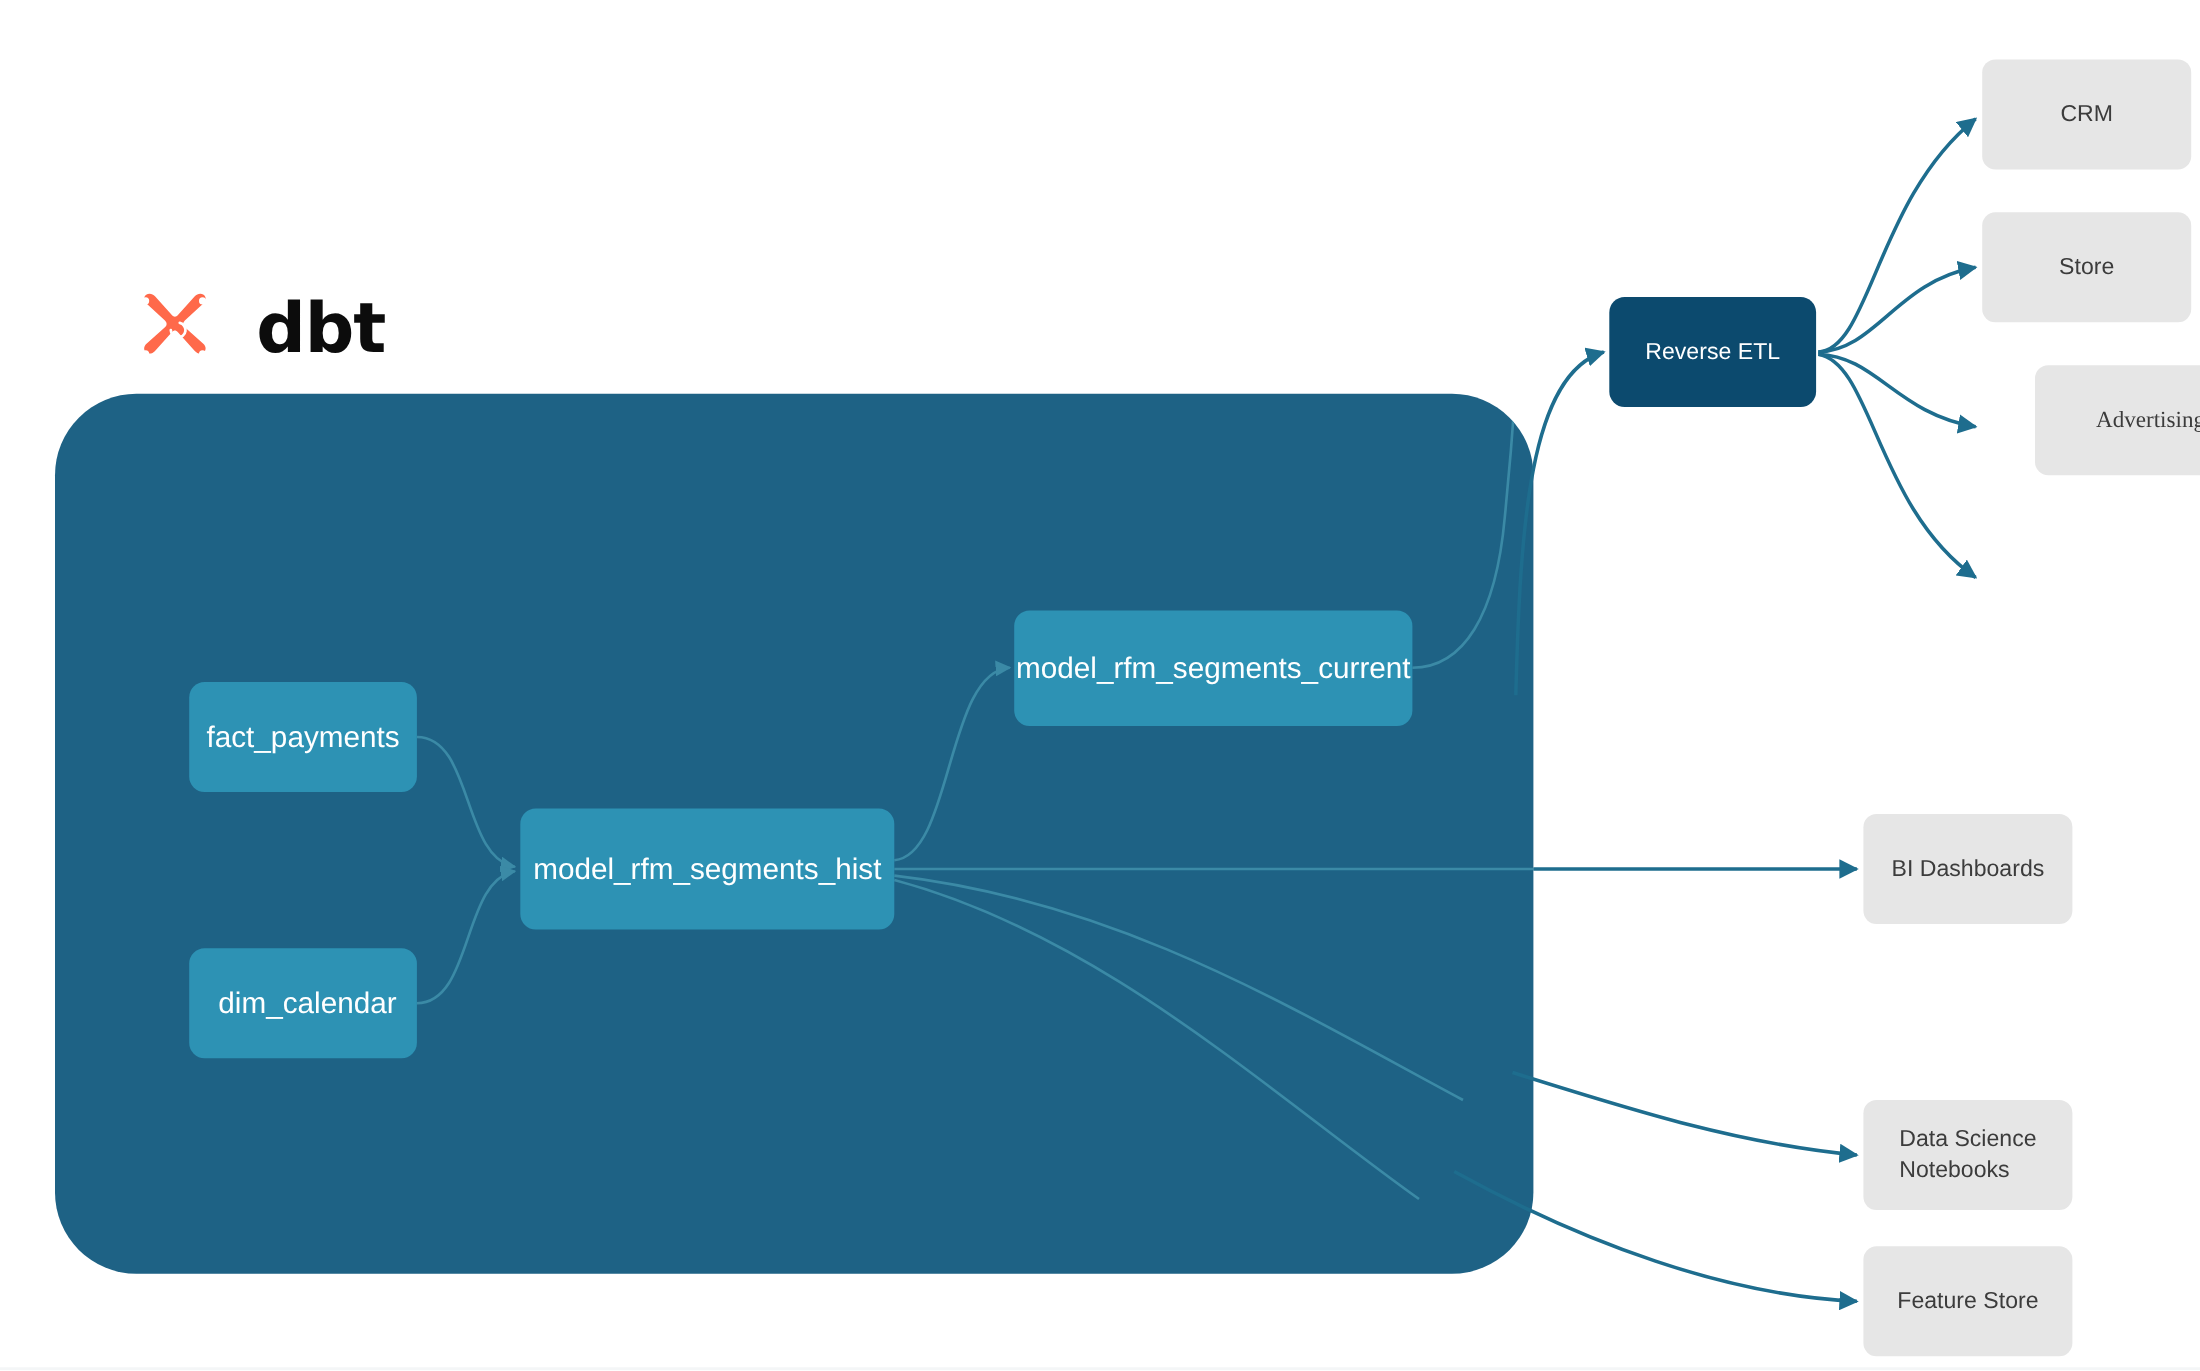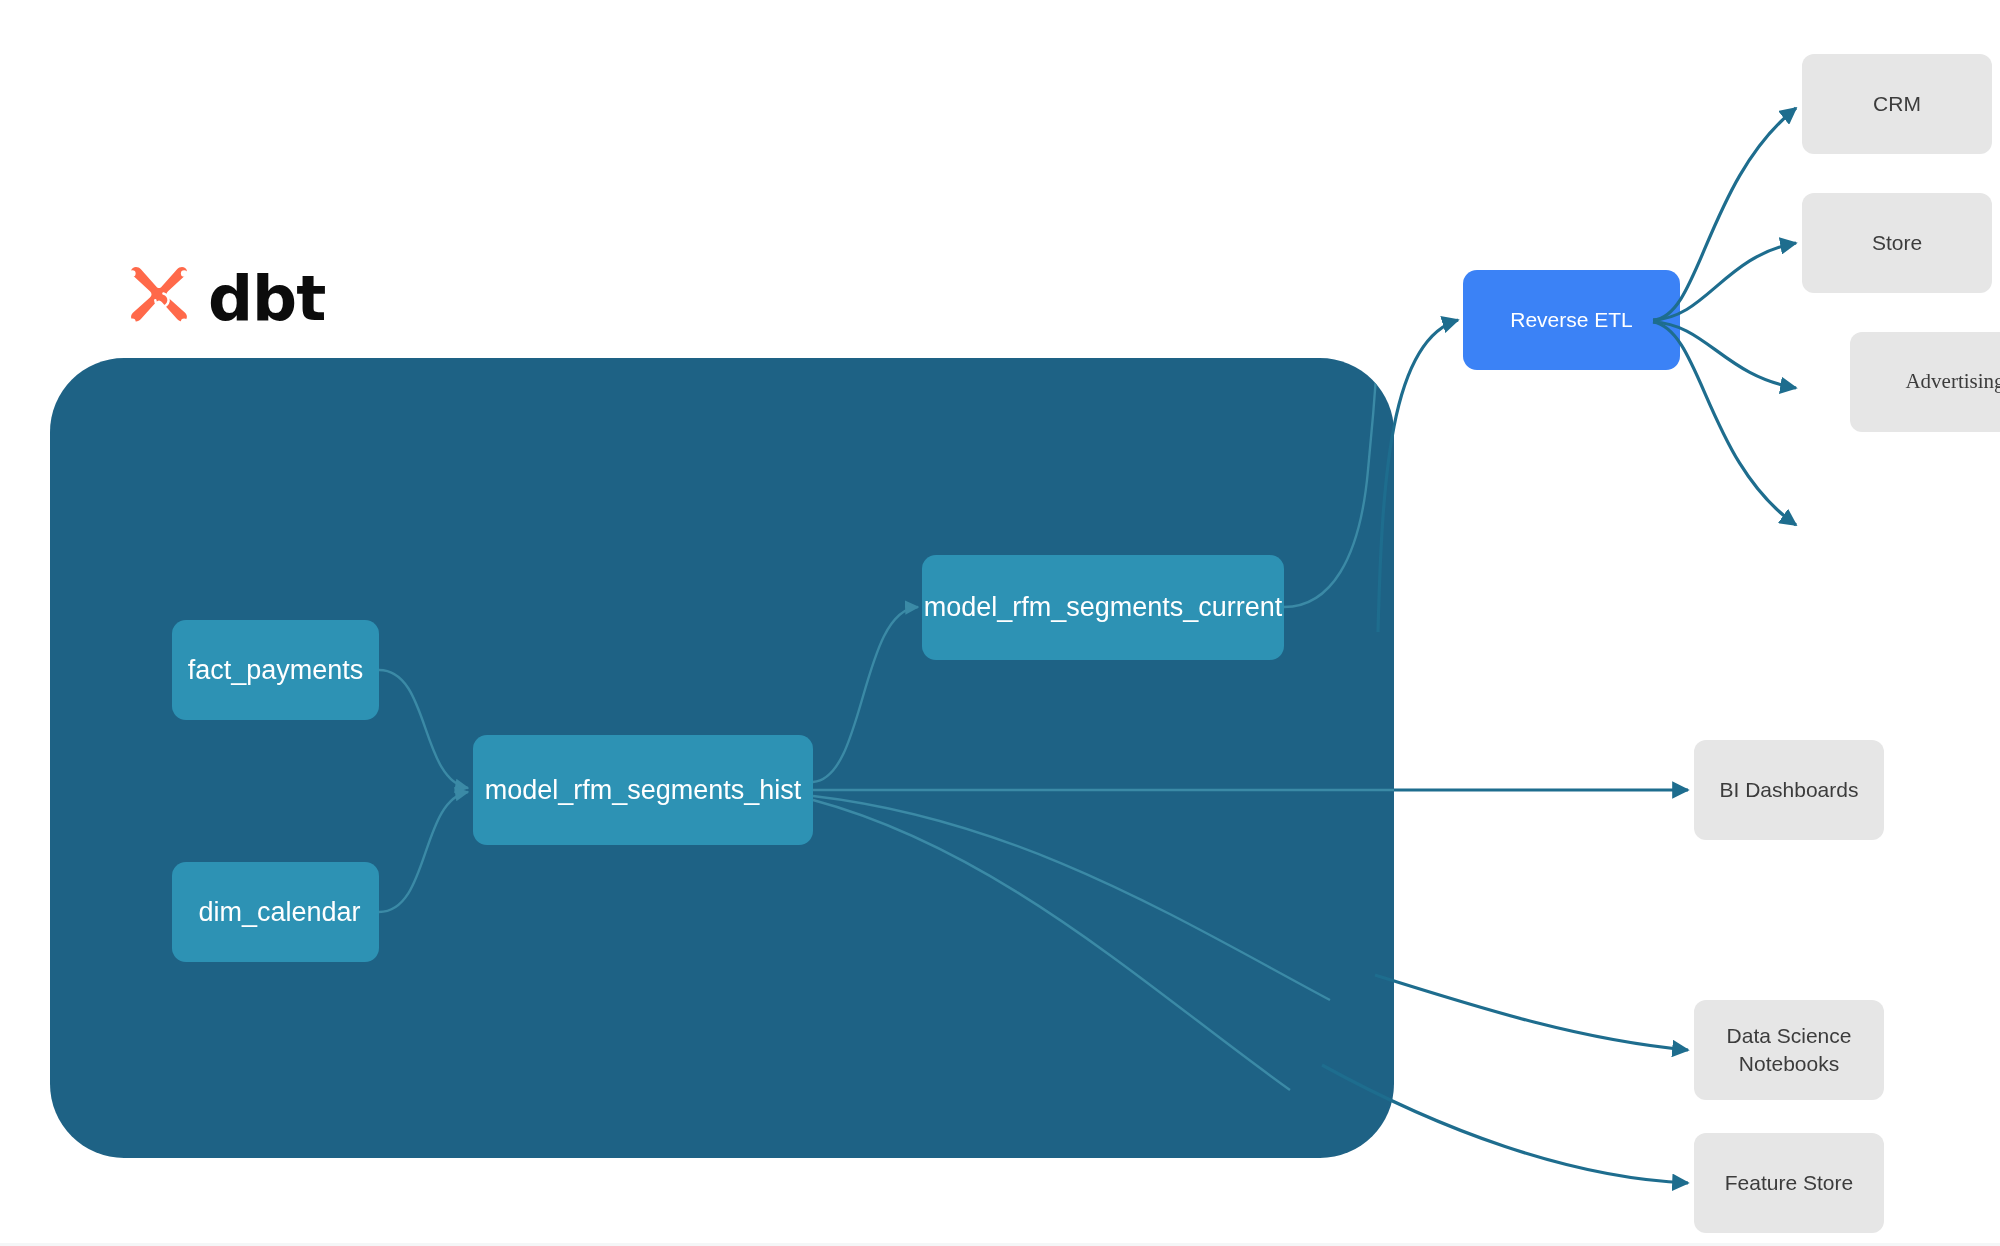--- a/index.html
+++ b/index.html
@@ -27,20 +27,21 @@
     gap: 12px;
   }
   #dbt-logo .mark { width: 74px; height: 74px; flex: none; }
   #dbt-logo .wordmark {
     font-size: 63px;
     font-weight: 700;
     color: #0c0c0c;
     letter-spacing: -1px;
     line-height: 1;
     font-family: "DejaVu Sans", "Liberation Sans", sans-serif;
+    margin-left: 25px;
   }
 
   
   #dbt-container {
     position: absolute;
     left: 50px; top: 358px;
     width: 1344px; height: 800px;
     background: #1e6285;
     border-radius: 74px;
   }
@@ -62,42 +63,41 @@
 
   #node-fact-payments       { left: 172px; top: 620px; width: 207px; height: 100px; }
   #node-dim-calendar        { left: 172px; top: 862px; width: 207px; height: 100px; padding-left: 22px; }
   #node-rfm-hist            { left: 473px; top: 735px; width: 340px; height: 110px; }
   #node-rfm-current         { left: 922px; top: 555px; width: 362px; height: 105px; }
 
   
   #node-reverse-etl {
     position: absolute;
     left: 1463px; top: 270px;
-    width: 217px; height: 100px;
-    background: #3b82f6;
+    width: 188px; height: 100px;
+    background: #0c4a6e;
     border-radius: 14px;
     color: #ffffff;
     font-size: 21px;
     display: flex;
     align-items: center;
     justify-content: center;
     z-index: 4;
   }
 
   
   .dest-node {
     position: absolute;
     background: #e6e6e6;
     border-radius: 12px;
     color: #3c3c3c;
     font-size: 21px;
     display: flex;
     align-items: center;
     justify-content: center;
-    text-align: center;
     line-height: 1.32;
     padding: 0 10px;
     z-index: 4;
   }
 
   #dest-crm            { left: 1802px; top: 54px;   width: 190px; height: 100px; }
   #dest-email          { left: 1802px; top: 193px;  width: 190px; height: 100px; }
   #dest-advertising    { left: 1850px; top: 332px;  width: 210px; height: 100px; font-family: Liberation Serif, serif; }
   #dest-sms-push       { left: 1802px; top: 471px;  width: 190px; height: 100px; }
   #dest-bi-dashboards  { left: 1694px; top: 740px;  width: 190px; height: 100px; }

